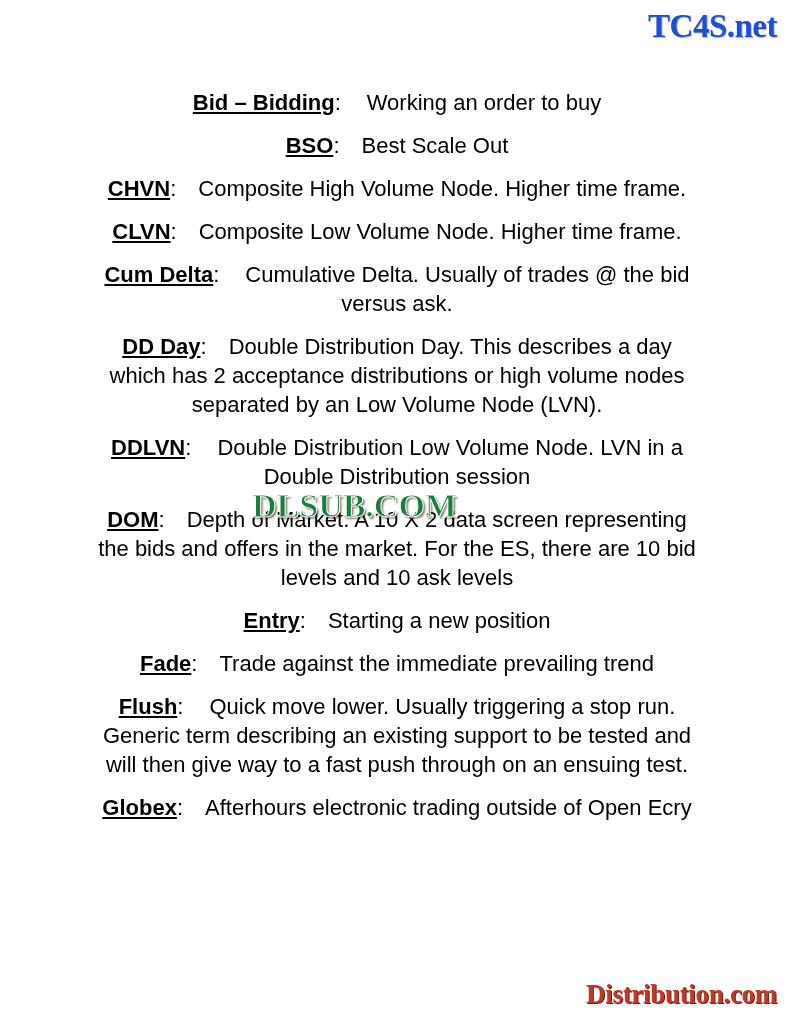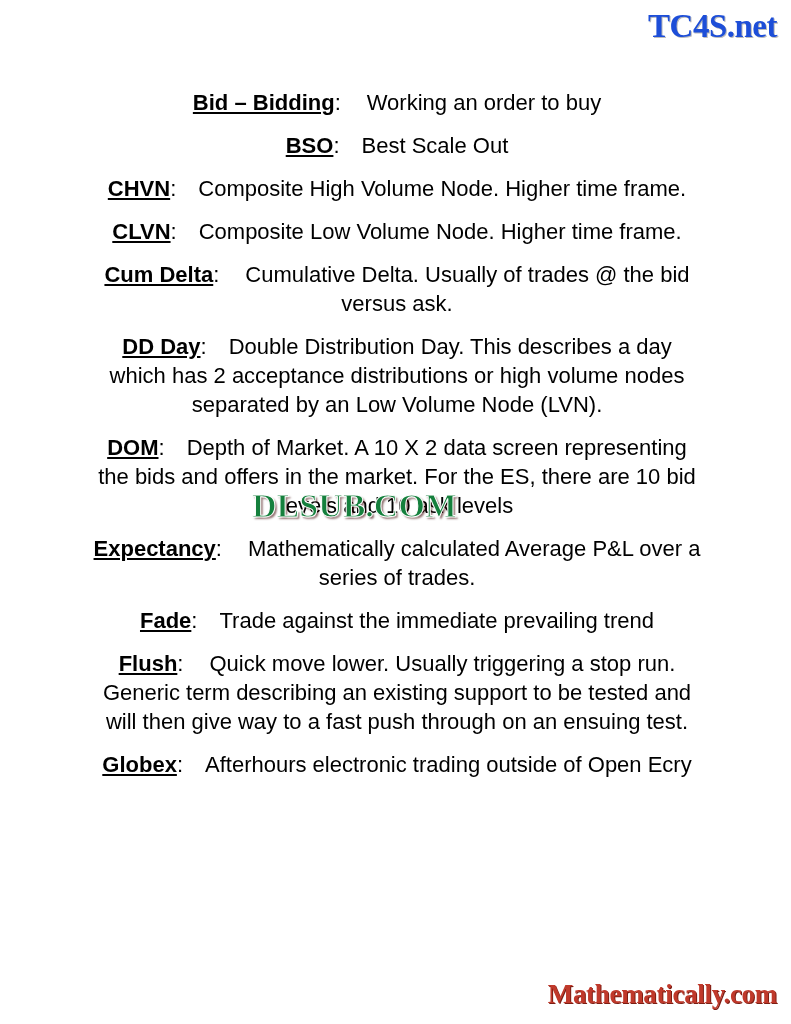--- a/index.html
+++ b/index.html
@@ -115,40 +115,43 @@
   </p>
 
   <p class="entry">
     <span class="term">Cum Delta</span><span class="colon">:</span><span class="gap-wide"></span><span class="def">Cumulative Delta.  Usually of trades @ the bid versus ask.</span>
   </p>
 
   <p class="entry">
     <span class="term">DD Day</span><span class="colon">:</span><span class="gap"></span><span class="def">Double Distribution Day.  This describes a day which has 2 acceptance distributions or high volume nodes separated by an Low Volume Node (LVN).</span>
   </p>
 
+  <p class="entry">
+    <span class="term">DDLVN</span><span class="colon">:</span><span class="gap-wide"></span><span class="def">Double Distribution Low Volume Node.  LVN in a Double Distribution session</span>
+  </p>
 
   <p class="entry">
     <span class="term">DOM</span><span class="colon">:</span><span class="gap"></span><span class="def">Depth of Market.  A 10 X 2 data screen representing the bids and offers in the market. For the ES, there are 10 bid levels and 10 ask levels</span>
   </p>
 
+  <p class="entry">
+    <span class="term">Entry</span><span class="colon">:</span><span class="gap"></span><span class="def">Starting a new position</span>
+  </p>
 
 
-  <p class="entry">
-    <span class="term">Expectancy</span><span class="colon">:</span><span class="gap-wide"></span><span class="def">Mathematically calculated Average P&amp;L over a series of trades.</span>
-  </p>
 
   <p class="entry">
     <span class="term">Fade</span><span class="colon">:</span><span class="gap"></span><span class="def">Trade against the immediate prevailing trend</span>
   </p>
 
   <p class="entry">
     <span class="term">Flush</span><span class="colon">:</span><span class="gap-wide"></span><span class="def">Quick move lower. Usually triggering a stop run. Generic term describing an existing support to be tested and will then give way to a fast push through on an ensuing test.</span>
   </p>
 
   <p class="entry">
     <span class="term">Globex</span><span class="colon">:</span><span class="gap"></span><span class="def">Afterhours electronic trading outside of Open Ecry</span>
   </p>
 
 </div>
 
 <div class="watermark-center">DLSUB.COM</div>
 
-<div class="brand-bottom">Mathematically.com</div>
+<div class="brand-bottom">Distribution.com</div>
 
 </body></html>

